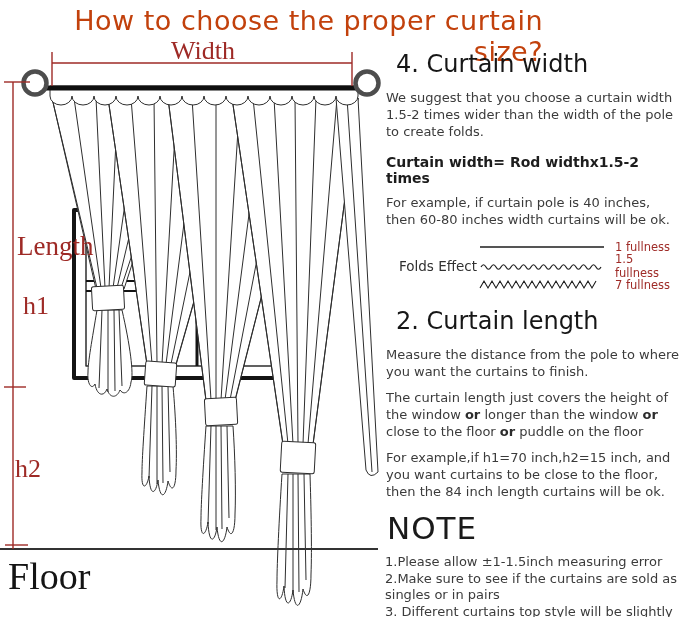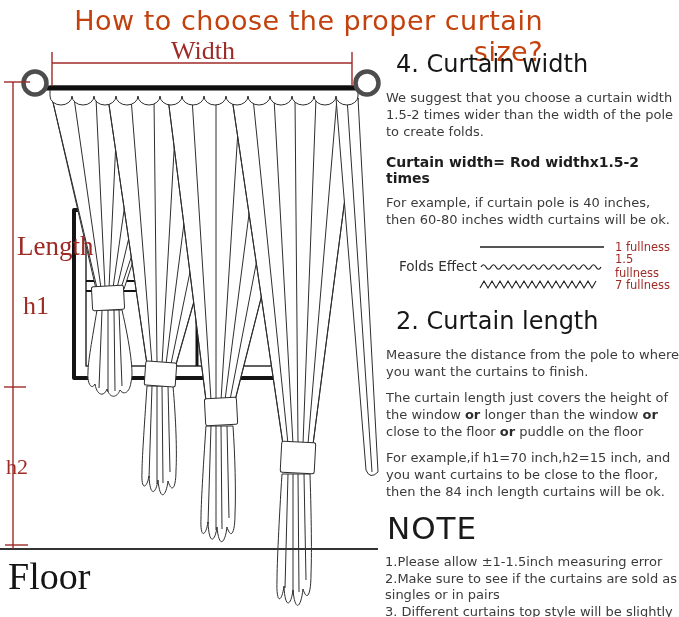--- a/index.html
+++ b/index.html
@@ -12,21 +12,21 @@
     position:absolute;left:0;top:5px;width:543px;text-align:right;
     font-size:27px;color:#c2410c;letter-spacing:.5px;
   }
   
   #art{position:absolute;left:0;top:0;}
   .dlabel{position:absolute;font-family:"Liberation Serif","DejaVu Serif",serif;}
   .red{color:#9e2a26;}
   .lbl-width{left:160px;top:36px;width:86px;text-align:center;font-size:26px;}
   .lbl-length{left:17px;top:231px;font-size:27px;}
   .lbl-h1{left:23px;top:291px;font-size:26px;}
-  .lbl-h2{left:6px;top:454px;font-size:22px;}
+  .lbl-h2{left:15px;top:454px;font-size:26px;}
   .lbl-floor{left:8px;top:554px;font-size:38px;color:#141414;}
   
   .col{position:absolute;left:385px;top:50px;width:294px;}
   .h{font-size:24px;color:#161616;margin:0 0 11px 11px;font-weight:400;}
   .p{font-size:13px;line-height:17px;margin:0 0 9px 1px;}
   .formula{font-size:14px;font-weight:700;color:#1d1d1d;margin:14px 0 8px 1px;}
   .folds{display:flex;align-items:center;margin:2px 0 6px 14px;}
   .folds-label{font-size:13.5px;color:#303030;width:79px;flex:0 0 79px;}
   .fold-rows{flex:1;}
   .fold-row{display:flex;align-items:center;height:19px;}

